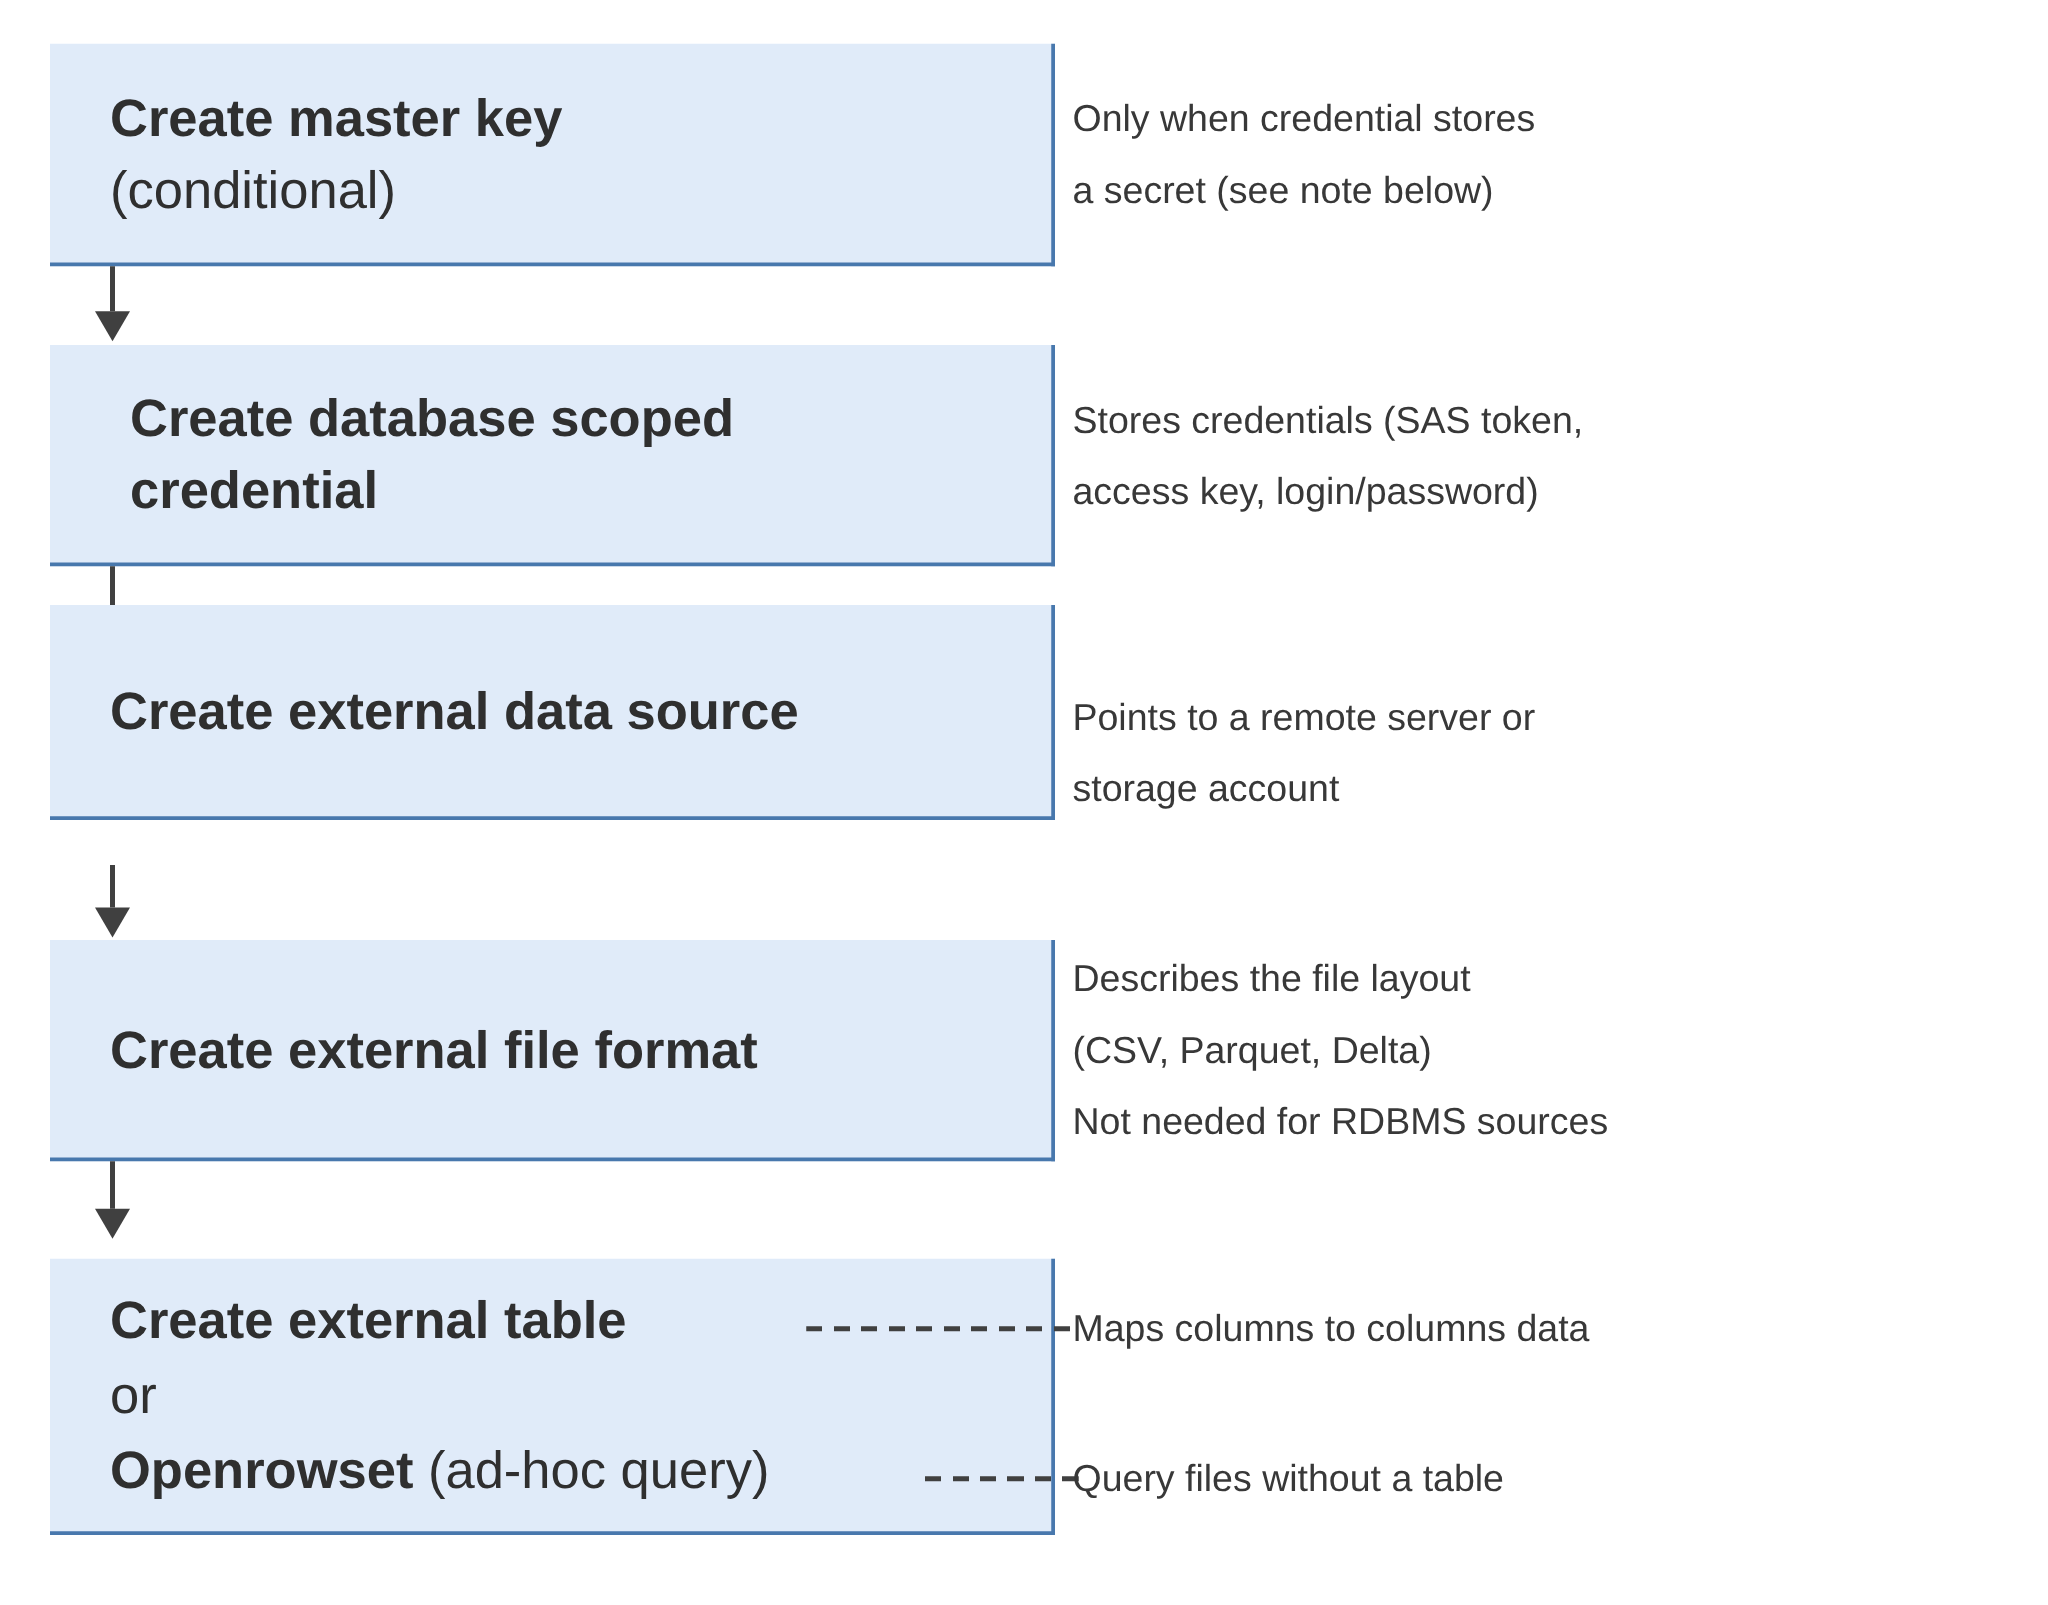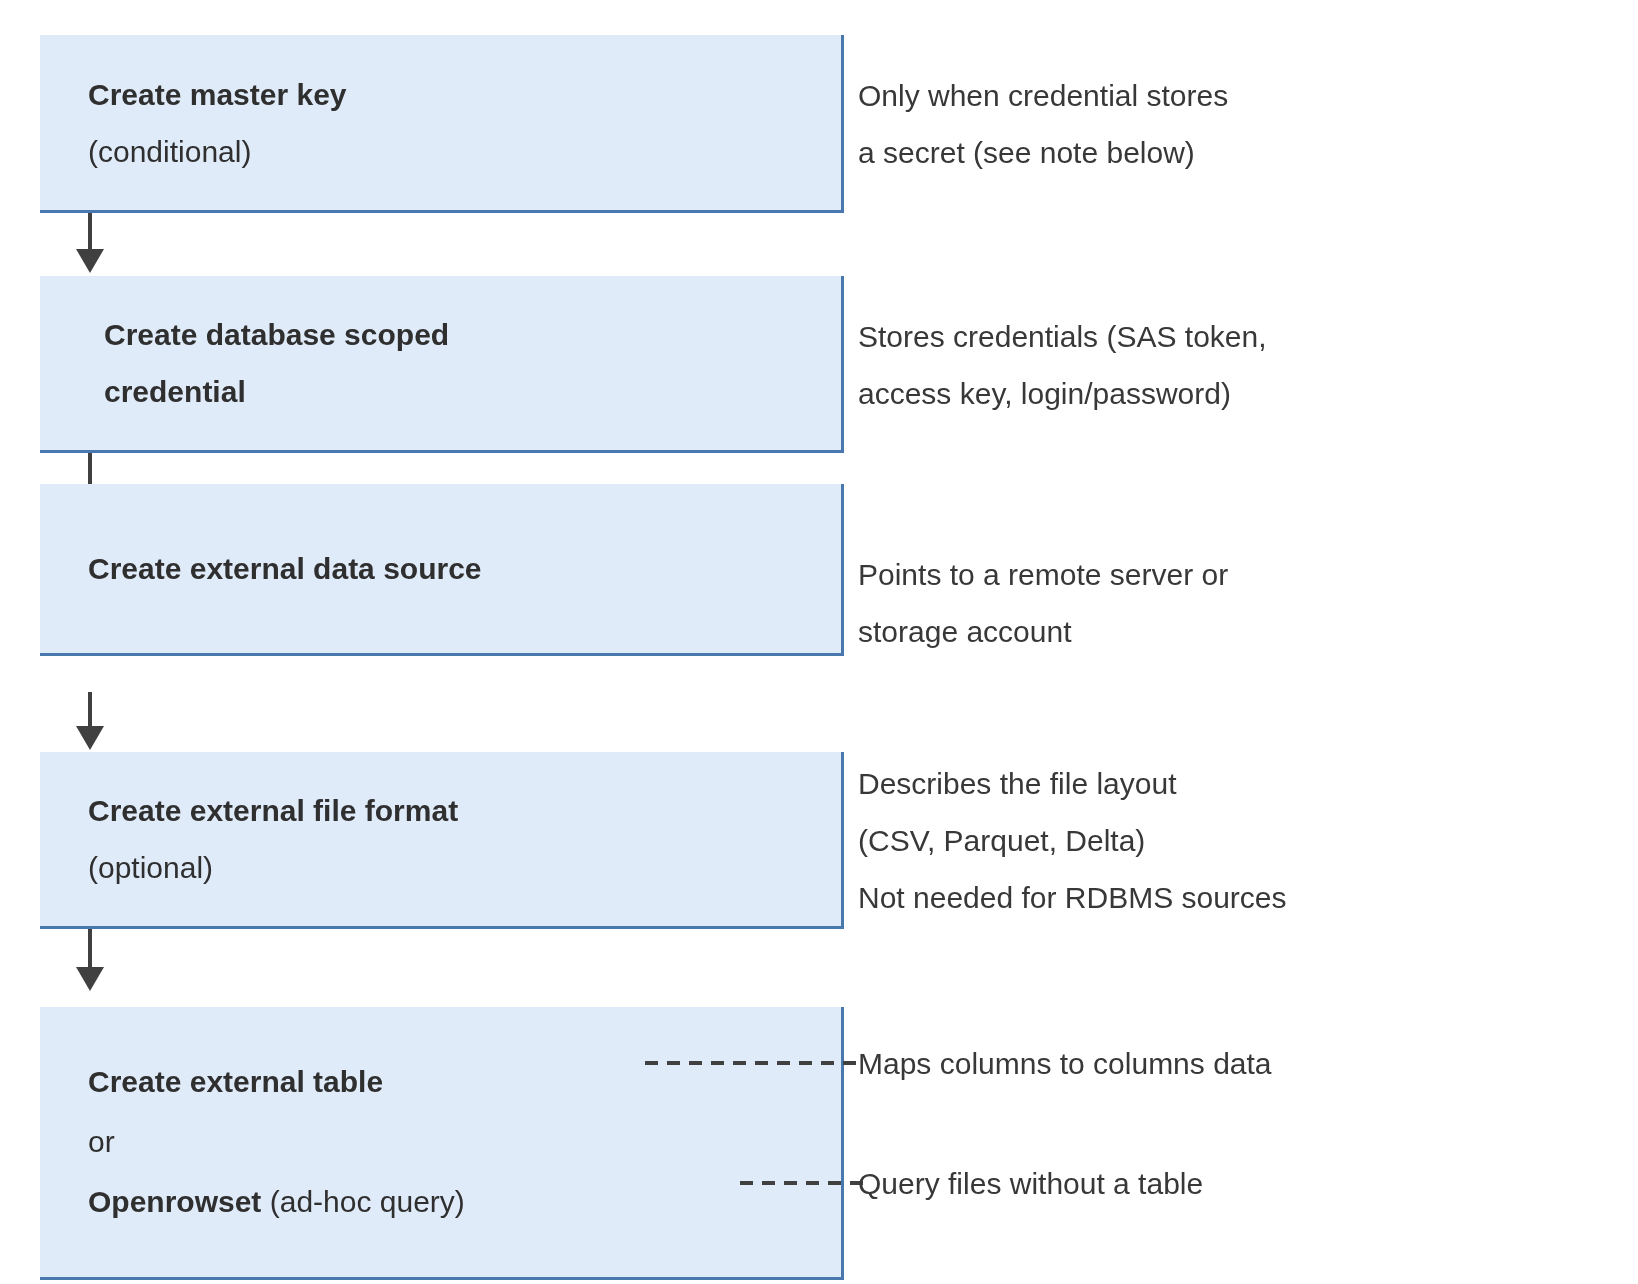--- a/index.html
+++ b/index.html
@@ -5,27 +5,27 @@
   html,body { margin:0; padding:0; background:#ffffff; }
   .canvas {
     position:relative; width:1638px; height:1284px; background:#ffffff;
     font-family:"Liberation Sans", sans-serif; color:#333333; overflow:hidden;
   }
   .box {
     position:absolute; left:40px; width:804px; box-sizing:border-box;
     background:#e0ebf9;
     border-right:3px solid #4878ad; border-bottom:3px solid #4878ad;
     display:flex; flex-direction:column; justify-content:center;
-    padding-left:48px; font-size:30px; line-height:57px; color:#2f2f2f;
+    padding-left:48px; font-size:42px; line-height:57px; color:#2f2f2f;
   }
   .box1 { top:35px;  height:178px; }
   .box2 { top:276px; height:177px; }
   .box3 { top:484px; height:172px; }
   .box4 { top:752px; height:177px; }
-  .box5 { top:1007px; height:273px; line-height:60px; }
+  .box5 { top:1007px; height:221px; line-height:60px; }
   .bold { font-weight:bold; }
   .preline { white-space:pre-line;margin-left:16px; }
   .note {
     position:absolute; left:858px; display:flex; flex-direction:column;
     justify-content:center; font-size:30px; line-height:57px; color:#383838;
     white-space:pre-line;
   }
   .note1 { top:35px;  height:178px; }
   .note2 { top:276px; height:177px; }
   .note3 { top:514px; height:178px; }
@@ -85,21 +85,20 @@
   <div class="note note3">Points to a remote server or
 storage account</div>
 
   <div class="arrow arrow3">
     <div class="shaft"></div>
     <div class="head"></div>
   </div>
 
   <div class="box box4">
     <div class="bold">Create external file format</div>
-    <div>(optional)</div>
   </div>
   <div class="note note4">Describes the file layout
 (CSV, Parquet, Delta)
 Not needed for RDBMS sources</div>
 
   <div class="arrow arrow4">
     <div class="shaft"></div>
     <div class="head"></div>
   </div>
 

